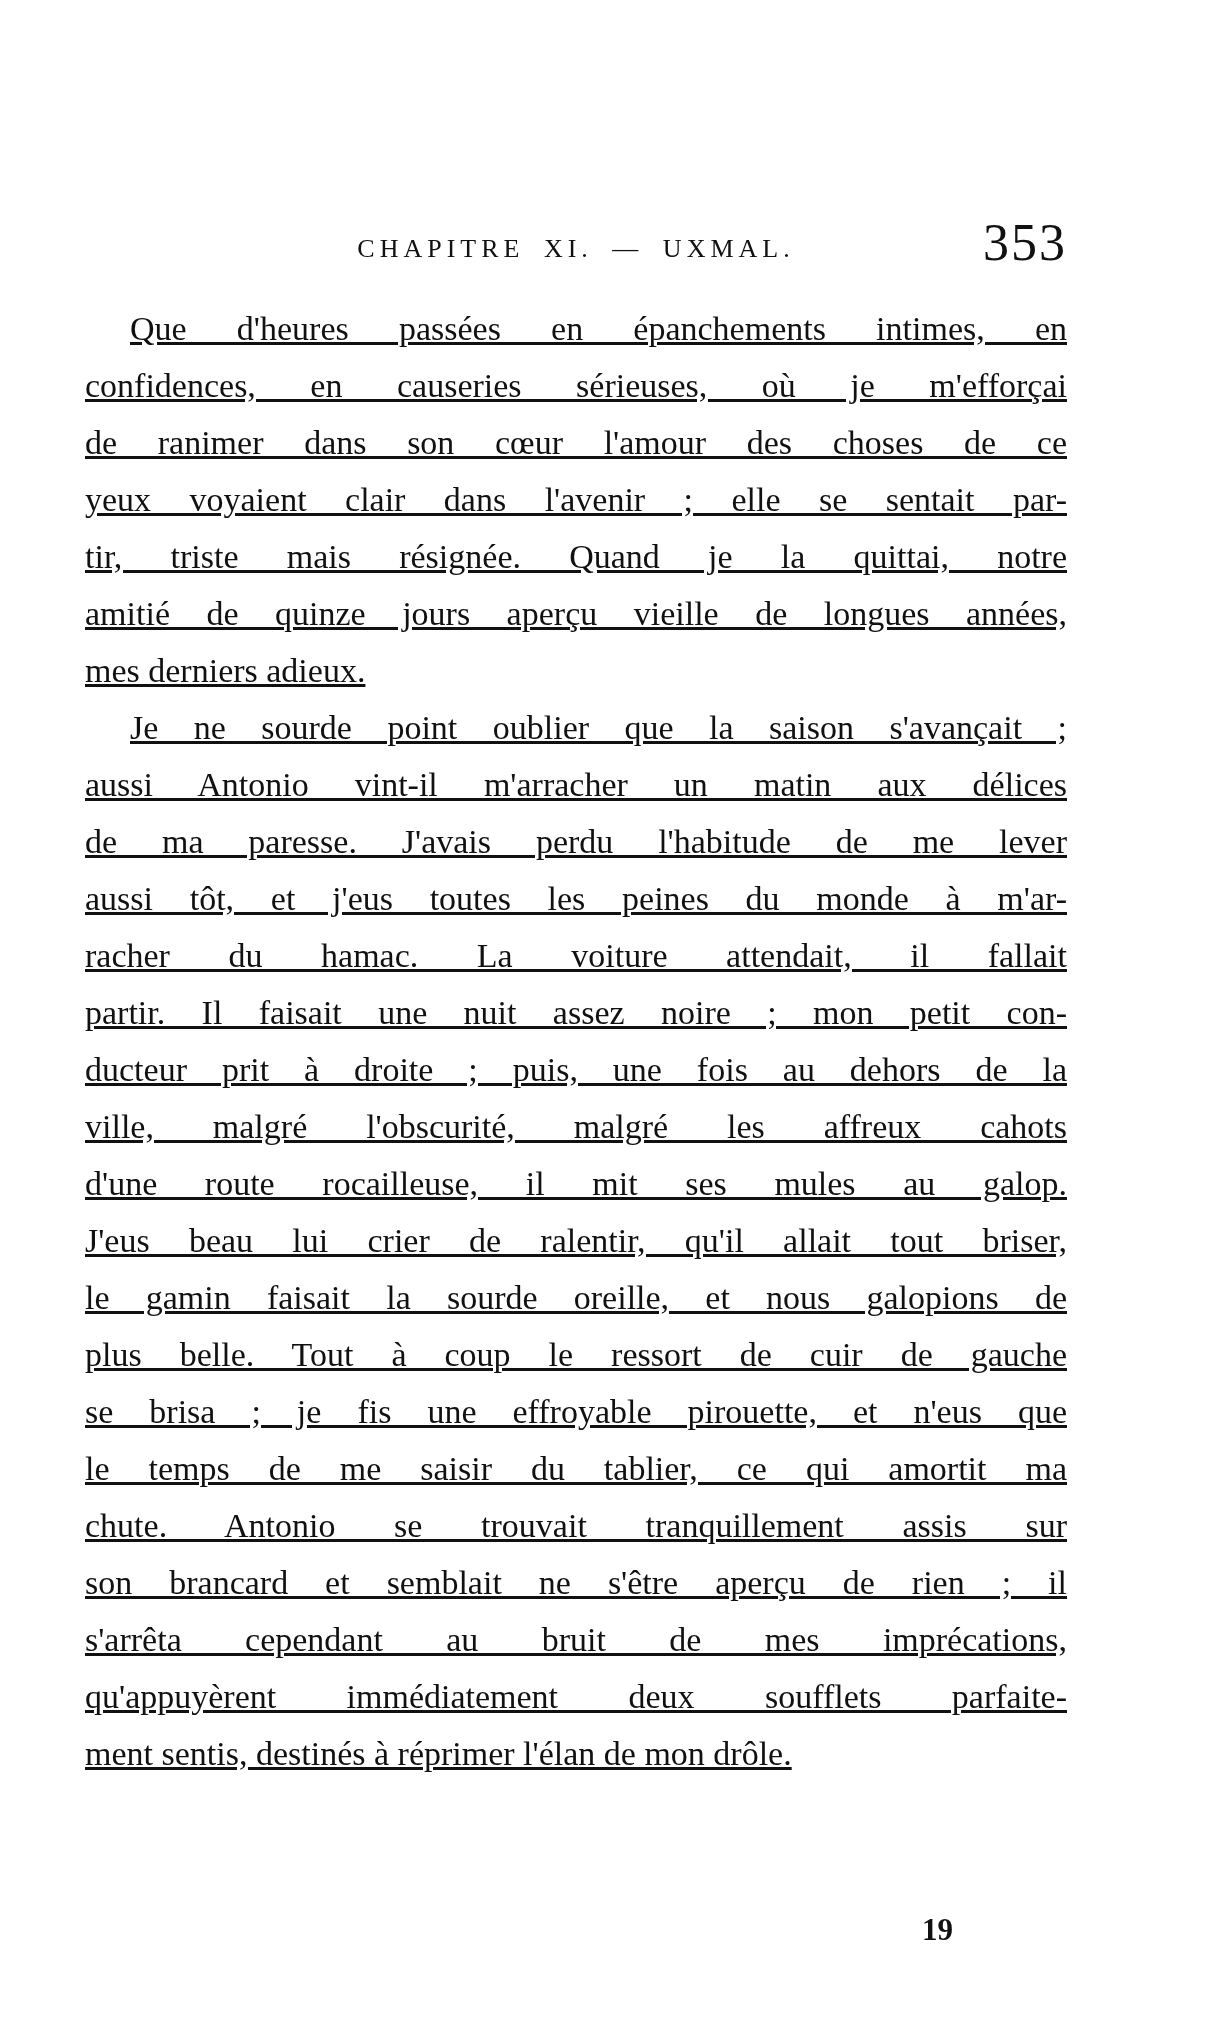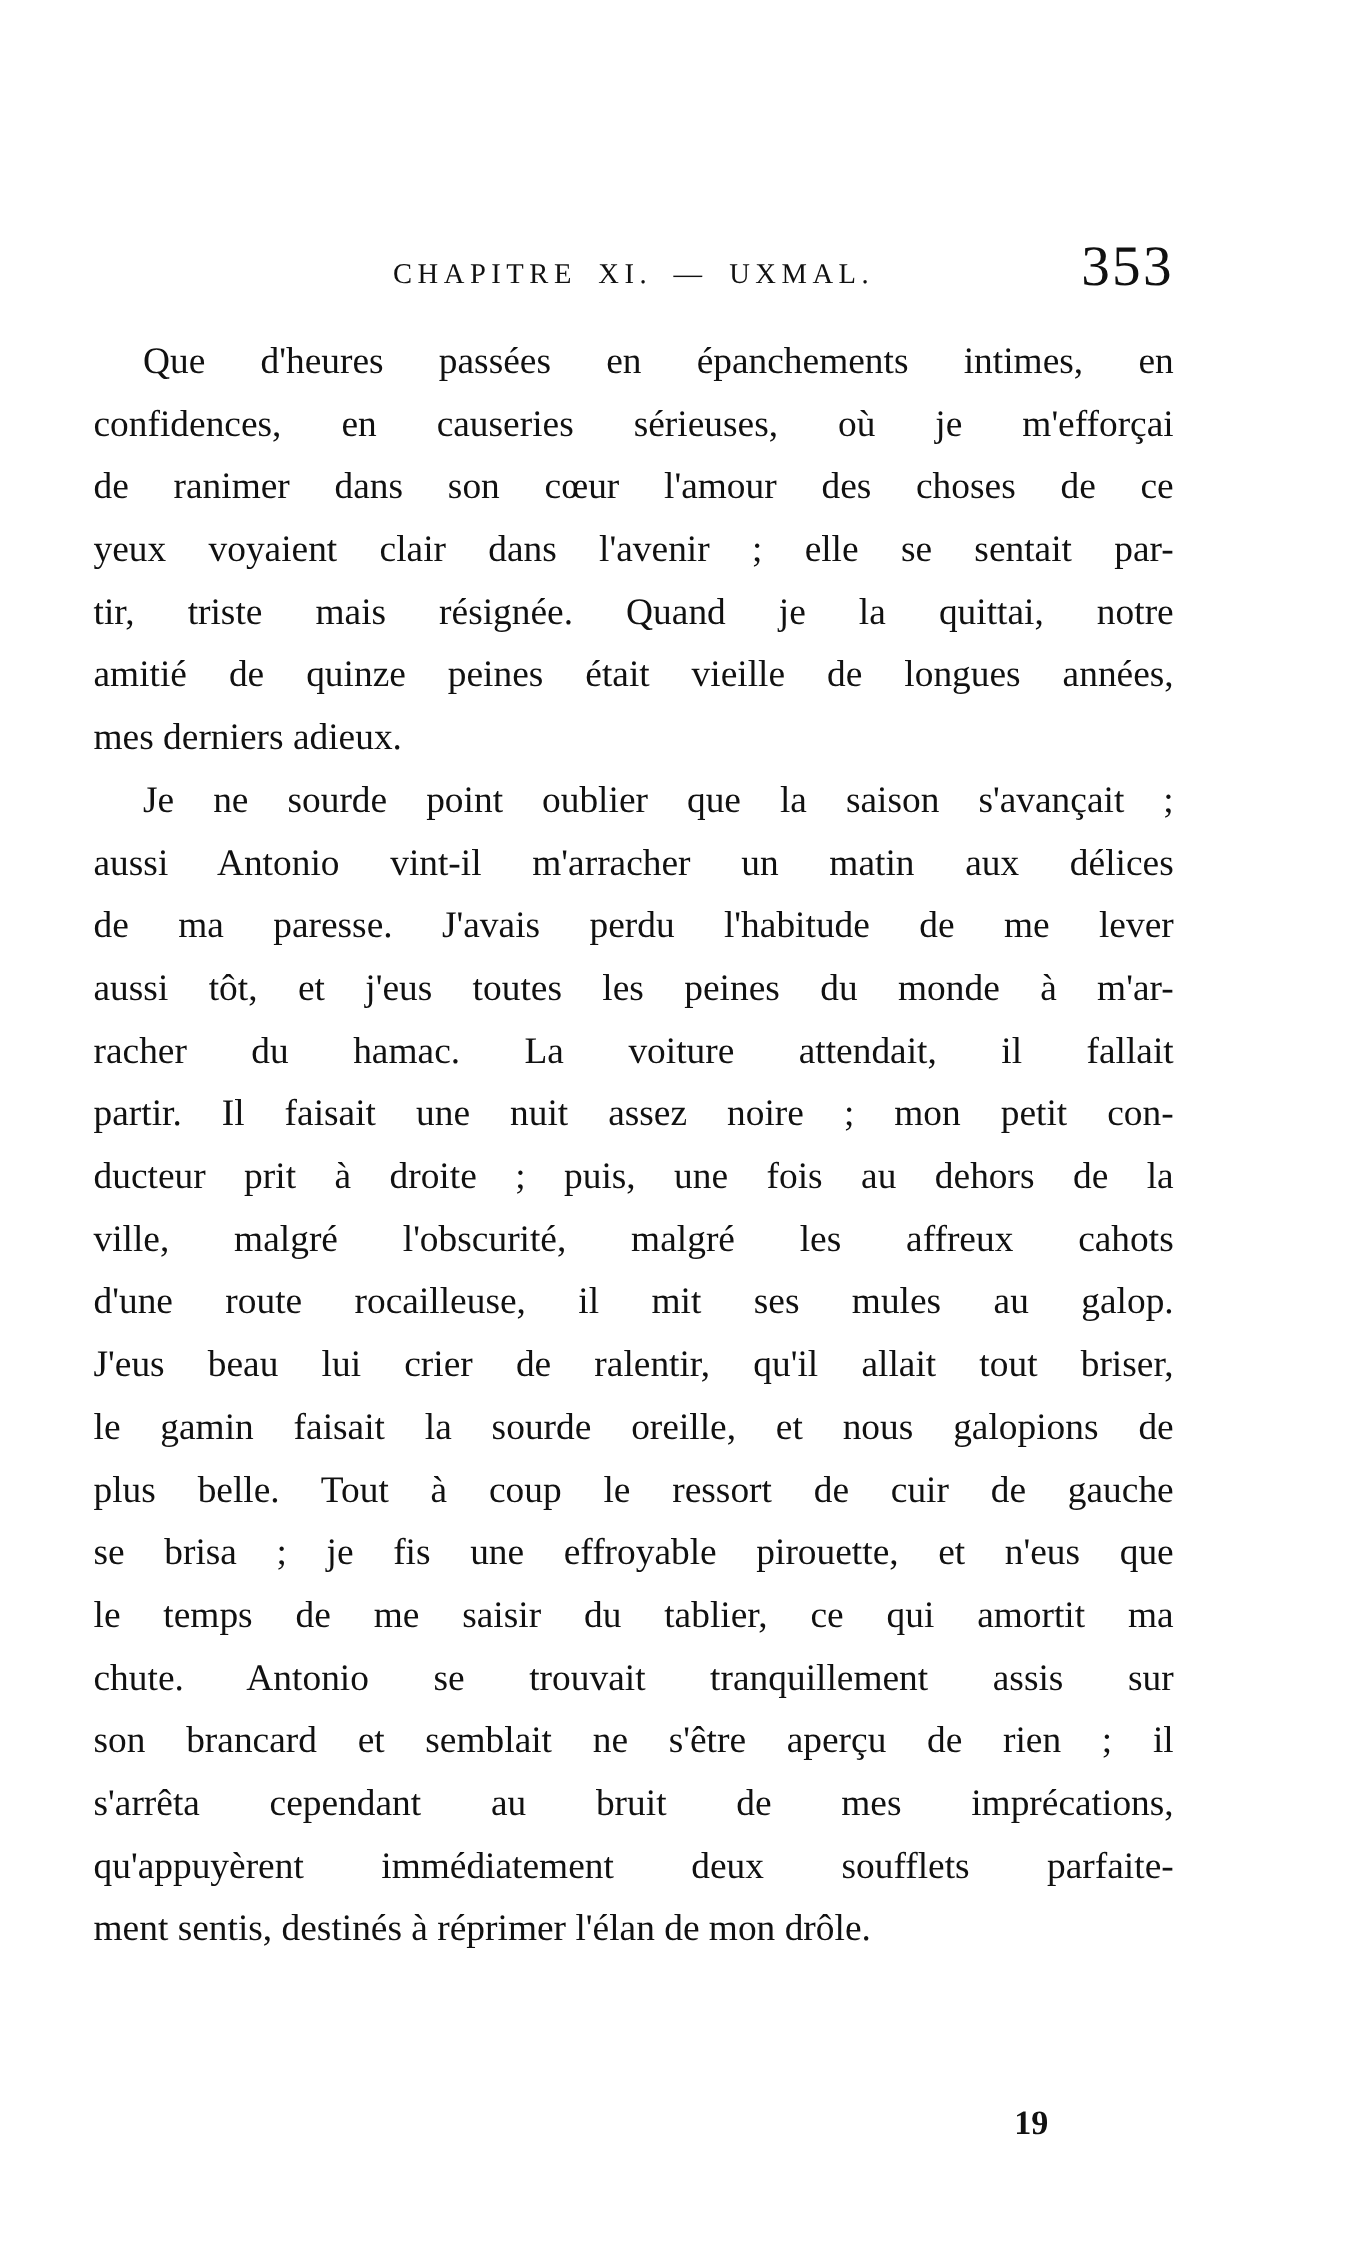--- a/index.html
+++ b/index.html
@@ -51,21 +51,21 @@
   
   .text-block {
     position: absolute;
     left: 85px;
     top: 300px;
     width: 982px;
     font-size: 34px;
     line-height: 57px;
     color: var(--ink);
   }
-  .para { margin: 0; }
+  .para { margin: 0; text-decoration: underline; }
   .line {
     display: block;
     text-align: justify;
     text-align-last: justify;
     text-justify: inter-word;
   }
   .line.indent { text-indent: 45px; }
   .line.para-end { text-align-last: left; }
 
   
@@ -89,21 +89,21 @@
   </div>
 
   <div class="text-block">
 
     <p class="para">
       <span class="line indent">Que d'heures passées en épanchements intimes, en</span>
       <span class="line">confidences, en causeries sérieuses, où je m'efforçai</span>
       <span class="line">de ranimer dans son cœur l'amour des choses de ce</span>
       <span class="line">yeux voyaient clair dans l'avenir ; elle se sentait par-</span>
       <span class="line">tir, triste mais résignée. Quand je la quittai, notre</span>
-      <span class="line">amitié de quinze peines était vieille de longues années,</span>
+      <span class="line">amitié de quinze jours aperçu vieille de longues années,</span>
       <span class="line para-end">mes derniers adieux.</span>
     </p>
 
     <p class="para">
       <span class="line indent">Je ne sourde point oublier que la saison s'avançait ;</span>
       <span class="line">aussi Antonio vint-il m'arracher un matin aux délices</span>
       <span class="line">de ma paresse. J'avais perdu l'habitude de me lever</span>
       <span class="line">aussi tôt, et j'eus toutes les peines du monde à m'ar-</span>
       <span class="line">racher du hamac. La voiture attendait, il fallait</span>
       <span class="line">partir. Il faisait une nuit assez noire ; mon petit con-</span>

